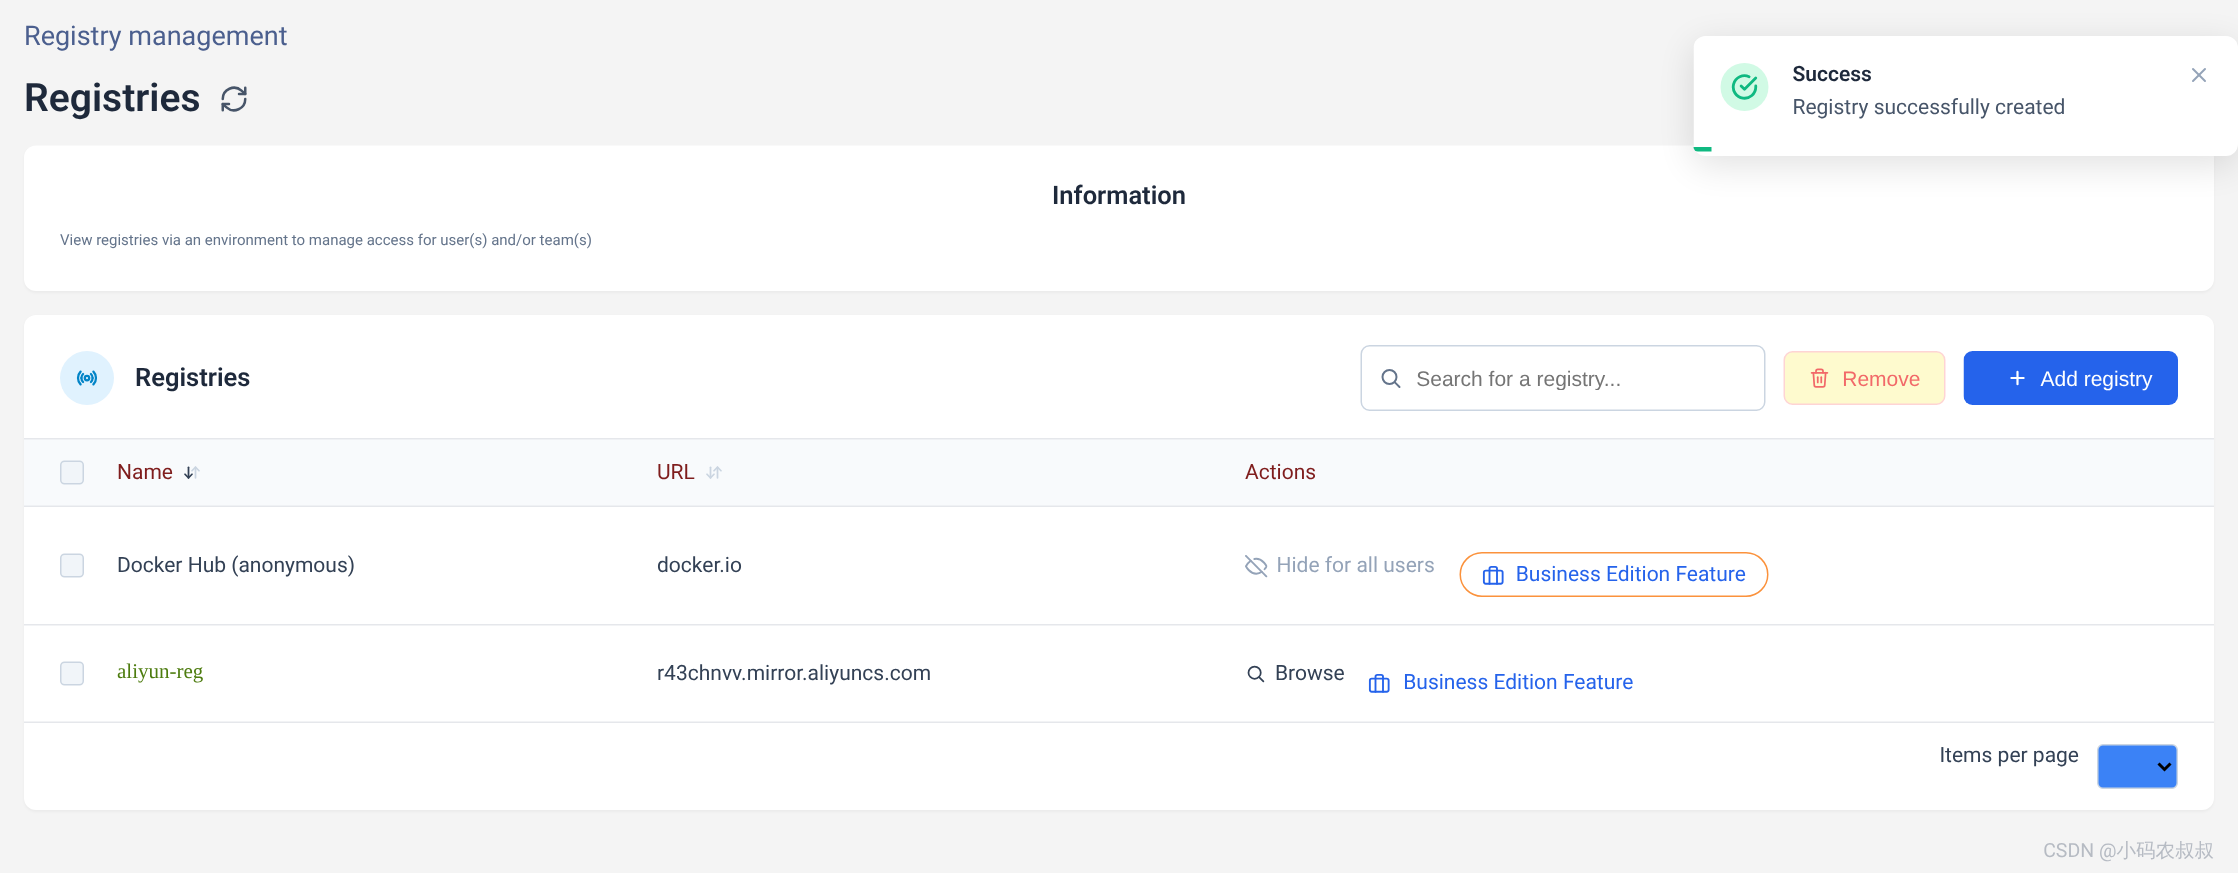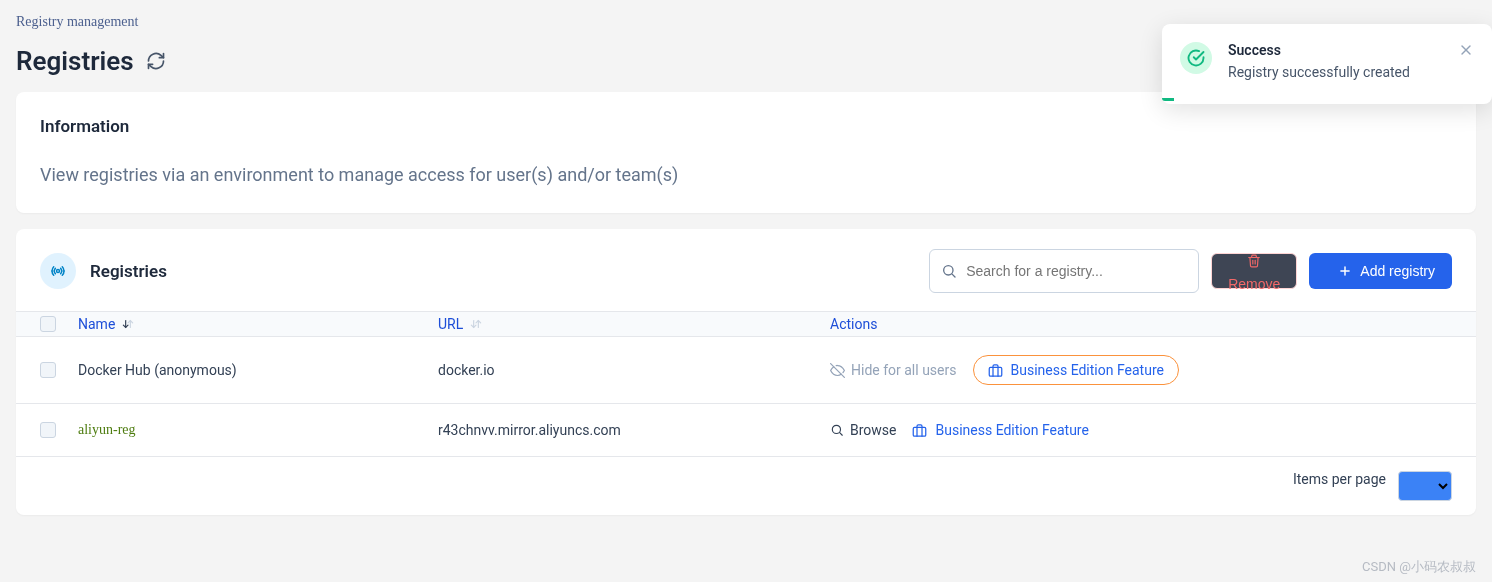--- a/index.html
+++ b/index.html
@@ -9,22 +9,21 @@
       color: #334155;
       font-size: 14px;
       width: 1492px;
       height: 582px;
       position: relative;
       overflow: hidden;
     }
     .breadcrumb {
       padding: 14px 16px 8px 16px;
       color: #4b5f8e;
-      font-size: 14px;
-      font-family: Liberation Serif, serif;
+      font-size: 18px;
     }
     .page-title-row {
       padding: 8px 16px 16px 16px;
       display: flex;
       align-items: center;
       gap: 12px;
     }
     .page-title {
       font-size: 26px;
       font-weight: 600;
@@ -42,25 +41,26 @@
       margin: 0 16px 16px 16px;
       box-shadow: 0 1px 2px rgba(0,0,0,0.04);
     }
     .info-panel {
       padding: 24px 24px 28px 24px;
     }
     .info-title {
       font-size: 17px;
       font-weight: 600;
       color: #1e293b;
-      margin-bottom: 28px;
+      margin-bottom: 14px;
+      text-align: center;
     }
     .info-desc {
       color: #64748b;
-      font-size: 18px;
+      font-size: 10px;
     }
     .registries-panel {}
     .registries-header {
       display: flex;
       align-items: center;
       padding: 20px 24px 18px 24px;
       gap: 14px;
     }
     .icon-badge {
       width: 36px;
@@ -106,44 +106,43 @@
       border-radius: 6px;
       font-size: 14px;
       font-weight: 500;
       display: inline-flex;
       align-items: center;
       gap: 8px;
       border: 1px solid transparent;
       cursor: pointer;
     }
     .btn-remove {
-      background: #0f172a;
+      background: #fef9c3;
       border-color: #fecaca;
       color: #ef4444;
       opacity: 0.8;
-      flex-direction: column;
     }
     .btn-primary {
       background: #2563eb;
       color: #fff;
       padding-left: 28px;
     }
     .header-actions {
       display: flex;
       gap: 12px;
       align-items: center;
     }
     .table-header {
       display: flex;
       align-items: flex-start;
-      padding: 4px 24px;
+      padding: 14px 24px;
       background: #f8fafc;
       border-top: 1px solid #e5e7eb;
       border-bottom: 1px solid #e5e7eb;
-      color: #1d4ed8;
+      color: #7f1d1d;
       font-size: 14px;
     }
     .col-check { width: 38px; display: flex; align-items: center; }
     .col-name { width: 360px; display: flex; align-items: center; gap: 6px; }
     .col-url { width: 392px; display: flex; align-items: center; gap: 6px; }
     .col-actions { flex: 1; display: flex; align-items: center; gap: 16px; }
     .sort-icon {
       width: 14px;
       height: 14px;
       color: #94a3b8;
@@ -174,20 +173,21 @@
       align-items: center;
       gap: 6px;
       justify-content: space-between;
     }
     .action-bef {
       color: #2563eb;
       display: inline-flex;
       align-items: center;
       gap: 8px;
       cursor: pointer;
+      margin-top: 12px;
     }
     .action-bef-pill {
       border: 1px solid #fb923c;
       border-radius: 18px;
       padding: 6px 14px;
     }
     .action-browse {
       color: #334155;
       display: inline-flex;
       align-items: center;
@@ -206,21 +206,21 @@
       border: 1px solid #cbd5e1;
       border-radius: 4px;
       padding: 12px 8px;
       font-size: 14px;
       background: #3b82f6;
     }
     .toast {
       position: absolute;
       top: 24px;
       right: 0;
-      width: 330px;
+      width: 363px;
       background: #fff;
       border-radius: 8px;
       box-shadow: 0 6px 24px rgba(0,0,0,0.12);
       padding: 18px 18px 18px 18px;
       display: flex;
       gap: 16px;
       align-items: flex-start;
       border-bottom: 3px solid transparent;
     }
     .toast-progress {

